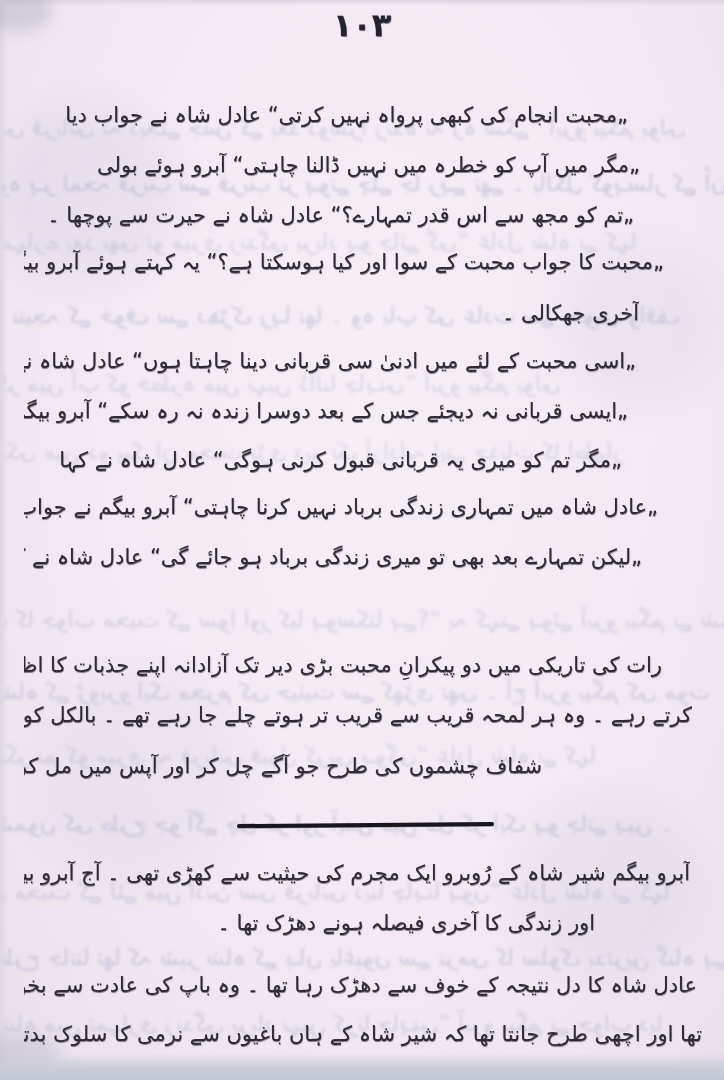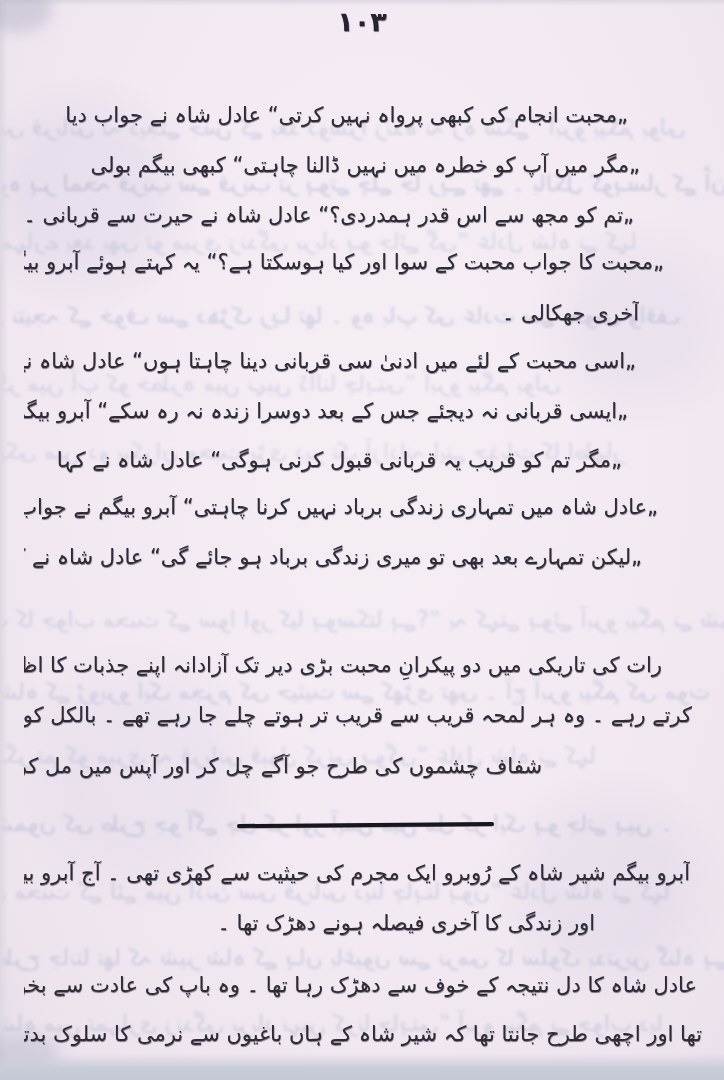--- a/index.html
+++ b/index.html
@@ -44,21 +44,21 @@
   
   .line{
     position:absolute;left:8px;height:38px;line-height:38px;
     direction:rtl;white-space:nowrap;overflow:hidden;text-align:right;
     color:#2e2b36;font-size:21px;
     text-shadow:0.4px 0.5px 0.7px rgba(42,36,54,.55);
     margin-left:16px;
   }
   .pageno{
     position:absolute;top:6px;left:0;right:0;text-align:center;
-    font-size:27px;font-weight:bold;color:#262330;
+    font-size:32px;font-weight:bold;color:#262330;
     text-shadow:0.5px 0.6px 0.8px rgba(40,34,52,.6);letter-spacing:2px;
   }
   .rule{
     position:absolute;top:823px;left:237px;width:257px;height:3.6px;
     background:#17161d;border-radius:2px;transform:rotate(-0.45deg);
     box-shadow:0 0.6px 0.6px rgba(23,22,29,.5);
   }
 
   
   .l1 {top:96px; right:96px;}
@@ -117,27 +117,27 @@
 
   <div class="edge-left"></div>
   <div class="edge-top"></div>
   <div class="corner-smudge tl"></div>
   <div class="corner-smudge bl"></div>
   <div class="scan-edge-bottom"></div>
 
   <div class="pageno">۱۰۳</div>
 
   <div class="line l1" dir="rtl">„محبت انجام کی کبھی پرواہ نہیں کرتی“ عادل شاہ نے جواب دیا</div>
-  <div class="line l2" dir="rtl">„مگر میں آپ کو خطرہ میں نہیں ڈالنا چاہتی“ کبھی بیگم بولی</div>
-  <div class="line l3" dir="rtl">„تم کو مجھ سے اس قدر ہمدردی؟“ عادل شاہ نے حیرت سے قربانی ۔</div>
+  <div class="line l2" dir="rtl">„مگر میں آپ کو خطرہ میں نہیں ڈالنا چاہتی“ آبرو ہوئے بولی</div>
+  <div class="line l3" dir="rtl">„تم کو مجھ سے اس قدر تمہارے؟“ عادل شاہ نے حیرت سے پوچھا ۔</div>
   <div class="line l4" dir="rtl">„محبت کا جواب محبت کے سوا اور کیا ہوسکتا ہے؟“ یہ کہتے ہوئے آبرو بیگم نے شرم سے</div>
   <div class="line l5" dir="rtl">آخری جھکالی ۔</div>
   <div class="line l6" dir="rtl">„اسی محبت کے لئے میں ادنیٰ سی قربانی دینا چاہتا ہوں“ عادل شاہ نے کہا</div>
   <div class="line l7" dir="rtl">„ایسی قربانی نہ دیجئے جس کے بعد دوسرا زندہ نہ رہ سکے“ آبرو بیگم بولی</div>
-  <div class="line l8" dir="rtl">„مگر تم کو قریب یہ قربانی قبول کرنی ہوگی“ عادل شاہ نے کہا</div>
+  <div class="line l8" dir="rtl">„مگر تم کو میری یہ قربانی قبول کرنی ہوگی“ عادل شاہ نے کہا</div>
   <div class="line l9" dir="rtl">„عادل شاہ میں تمہاری زندگی برباد نہیں کرنا چاہتی“ آبرو بیگم نے جواب دیا</div>
   <div class="line l10" dir="rtl">„لیکن تمہارے بعد بھی تو میری زندگی برباد ہو جائے گی“ عادل شاہ نے کہا</div>
 
   <div class="line n1" dir="rtl">رات کی تاریکی میں دو پیکرانِ محبت بڑی دیر تک آزادانہ اپنے جذبات کا اظہار</div>
   <div class="line n2" dir="rtl">کرتے رہے ۔ وہ ہر لمحہ قریب سے قریب تر ہوتے چلے جا رہے تھے ۔ بالکل کوہسار کے اُن دو</div>
   <div class="line n3" dir="rtl">شفاف چشموں کی طرح جو آگے چل کر اور آپس میں مل کر ایک ہو جاتے ہیں ۔</div>
 
   <div class="rule"></div>
 
   <div class="line p2a1" dir="rtl">آبرو بیگم شیر شاہ کے رُوبرو ایک مجرم کی حیثیت سے کھڑی تھی ۔ آج آبرو بیگم کی موت</div>

